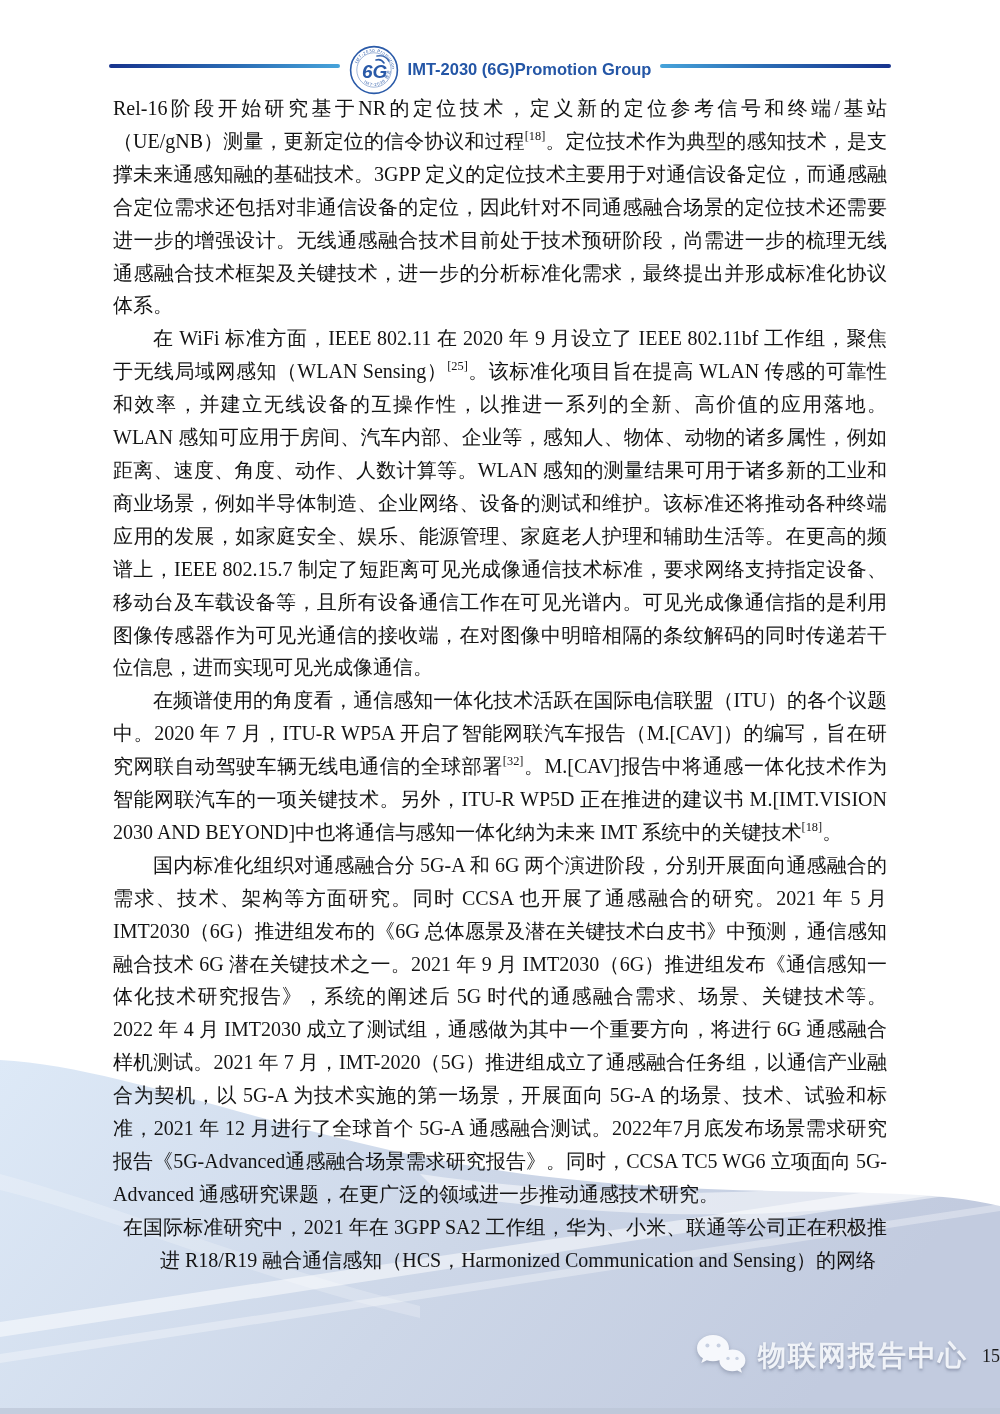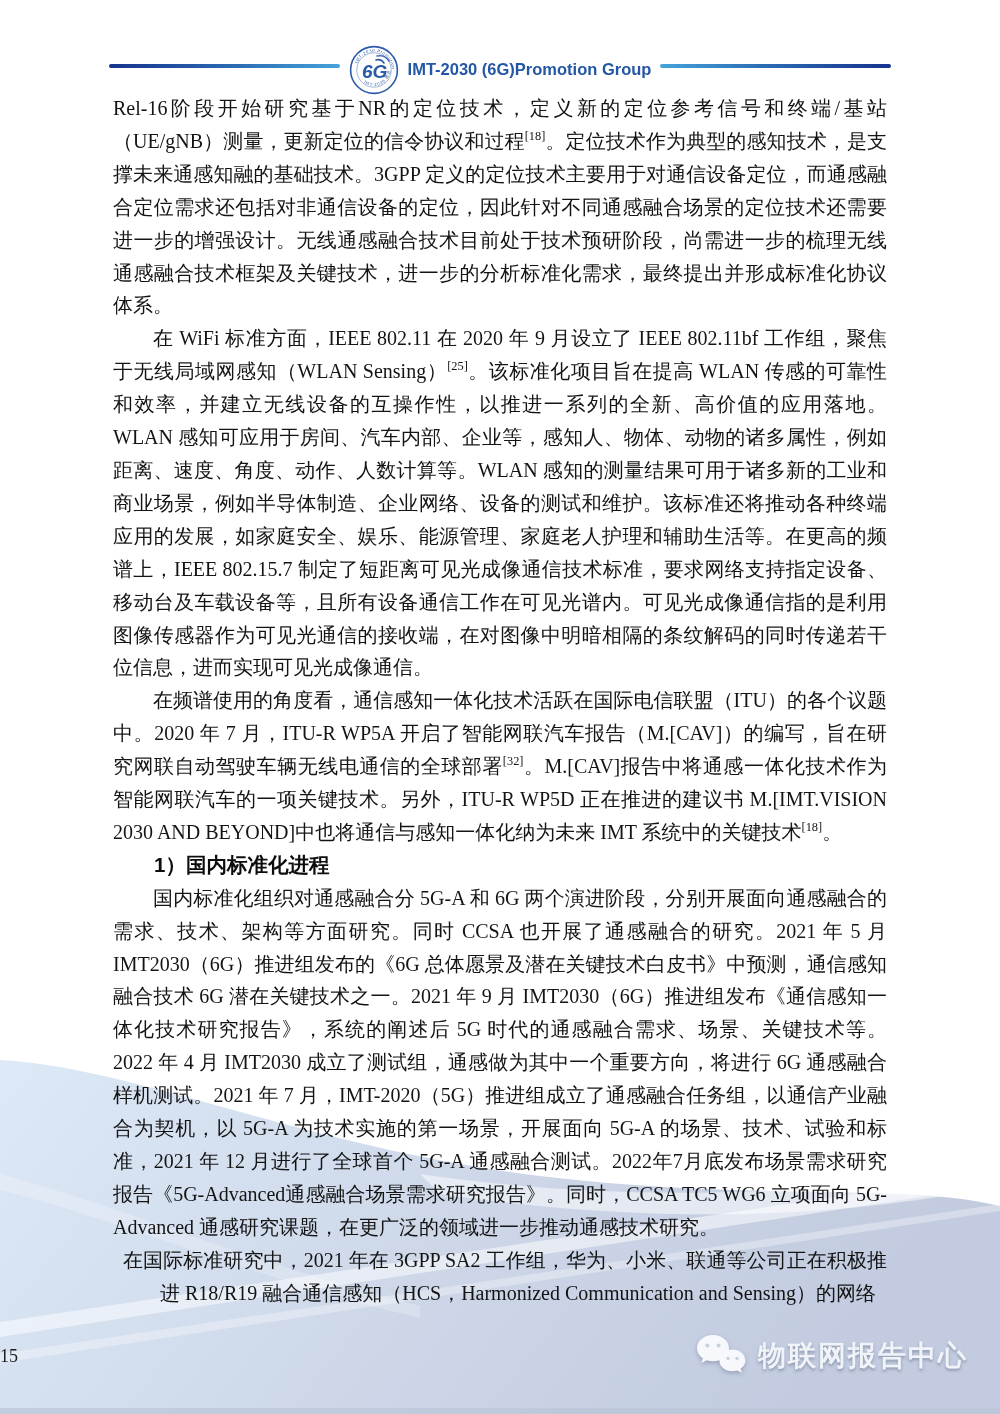--- a/index.html
+++ b/index.html
@@ -32,21 +32,21 @@
   .para.hang{padding-left:47px;text-indent:-37px;}
   .heading{
     margin:0;padding-left:41px;font-weight:700;font-size:20.5px;
     font-family:"Liberation Sans",sans-serif;color:#0d0d0d;
   }
   sup.cite{font-size:0.62em;line-height:0;vertical-align:super;letter-spacing:0;}
   
   .bg-waves{position:absolute;left:0;bottom:0;width:1000px;height:360px;display:block;}
   
   .page-number{
-    position:absolute;top:1346px;left:0;width:100%;text-align:left;
+    position:absolute;top:1346px;left:0;width:100%;text-align:right;
     font-size:18px;color:#1c1c1c;
   }
   .watermark{
     position:absolute;top:1333px;right:32px;
     display:flex;align-items:center;gap:11px;
     font-family:"Liberation Sans",sans-serif;
     font-size:28px;font-weight:700;color:#f0f3f8;
     text-shadow:0 2px 3px rgba(105,115,140,.6);
     letter-spacing:2px;
   }
@@ -96,21 +96,20 @@
     <div class="titles">
       <span class="title-en">IMT-2030 (6G)Promotion Group</span>
     </div>
     <div class="hline right"></div>
   </div>
 
   <div class="doc-body" id="doc-body">
       <div class="para noindent">Rel-16阶段开始研究基于NR的定位技术，定义新的定位参考信号和终端/基站（UE/gNB）测量，更新定位的信令协议和过程<sup class="cite">[18]</sup>。定位技术作为典型的感知技术，是支撑未来通感知融的基础技术。3GPP 定义的定位技术主要用于对通信设备定位，而通感融合定位需求还包括对非通信设备的定位，因此针对不同通感融合场景的定位技术还需要进一步的增强设计。无线通感融合技术目前处于技术预研阶段，尚需进一步的梳理无线通感融合技术框架及关键技术，进一步的分析标准化需求，最终提出并形成标准化协议体系。</div>
       <div class="para">在 WiFi 标准方面，IEEE 802.11 在 2020 年 9 月设立了 IEEE 802.11bf 工作组，聚焦于无线局域网感知（WLAN Sensing）<sup class="cite">[25]</sup>。该标准化项目旨在提高 WLAN 传感的可靠性和效率，并建立无线设备的互操作性，以推进一系列的全新、高价值的应用落地。WLAN 感知可应用于房间、汽车内部、企业等，感知人、物体、动物的诸多属性，例如距离、速度、角度、动作、人数计算等。WLAN 感知的测量结果可用于诸多新的工业和商业场景，例如半导体制造、企业网络、设备的测试和维护。该标准还将推动各种终端应用的发展，如家庭安全、娱乐、能源管理、家庭老人护理和辅助生活等。在更高的频谱上，IEEE 802.15.7 制定了短距离可见光成像通信技术标准，要求网络支持指定设备、移动台及车载设备等，且所有设备通信工作在可见光谱内。可见光成像通信指的是利用图像传感器作为可见光通信的接收端，在对图像中明暗相隔的条纹解码的同时传递若干位信息，进而实现可见光成像通信。</div>
       <div class="para">在频谱使用的角度看，通信感知一体化技术活跃在国际电信联盟（ITU）的各个议题中。2020 年 7 月，ITU-R WP5A 开启了智能网联汽车报告（M.[CAV]）的编写，旨在研究网联自动驾驶车辆无线电通信的全球部署<sup class="cite">[32]</sup>。M.[CAV]报告中将通感一体化技术作为智能网联汽车的一项关键技术。另外，ITU-R WP5D 正在推进的建议书 M.[IMT.VISION 2030 AND BEYOND]中也将通信与感知一体化纳为未来 IMT 系统中的关键技术<sup class="cite">[18]</sup>。</div>
-      <div class="heading">1）国内标准化进程</div>
       <div class="para">国内标准化组织对通感融合分 5G-A 和 6G 两个演进阶段，分别开展面向通感融合的需求、技术、架构等方面研究。同时 CCSA 也开展了通感融合的研究。2021 年 5 月 IMT2030（6G）推进组发布的《6G 总体愿景及潜在关键技术白皮书》中预测，通信感知融合技术 6G 潜在关键技术之一。2021 年 9 月 IMT2030（6G）推进组发布《通信感知一体化技术研究报告》，系统的阐述后 5G 时代的通感融合需求、场景、关键技术等。2022 年 4 月 IMT2030 成立了测试组，通感做为其中一个重要方向，将进行 6G 通感融合样机测试。2021 年 7 月，IMT-2020（5G）推进组成立了通感融合任务组，以通信产业融合为契机，以 5G-A 为技术实施的第一场景，开展面向 5G-A 的场景、技术、试验和标准，2021 年 12 月进行了全球首个 5G-A 通感融合测试。2022年7月底发布场景需求研究报告《5G-Advanced通感融合场景需求研究报告》。同时，CCSA TC5 WG6 立项面向 5G-Advanced 通感研究课题，在更广泛的领域进一步推动通感技术研究。</div>
       <div class="para hang">在国际标准研究中，2021 年在 3GPP SA2 工作组，华为、小米、联通等公司正在积极推进 R18/R19 融合通信感知（HCS，Harmonized Communication and Sensing）的网络</div>
     </div>
 
   <div class="page-number">15</div>
 
   <div class="watermark">
     <svg class="wechat-icon" viewBox="0 0 52 46">
       <path d="M18,2 C9,2 2,8 2,15.2 C2,19.4 4.3,23 7.9,25.3 L6.3,30 L11.8,27.3 C13.7,27.9 15.8,28.3 18,28.3 C27,28.3 34,22.4 34,15.2 C34,8 27,2 18,2 Z" fill="#f6f8fc"></path>
       <circle cx="12.4" cy="12.4" r="2" fill="#c7d0e1"></circle>

